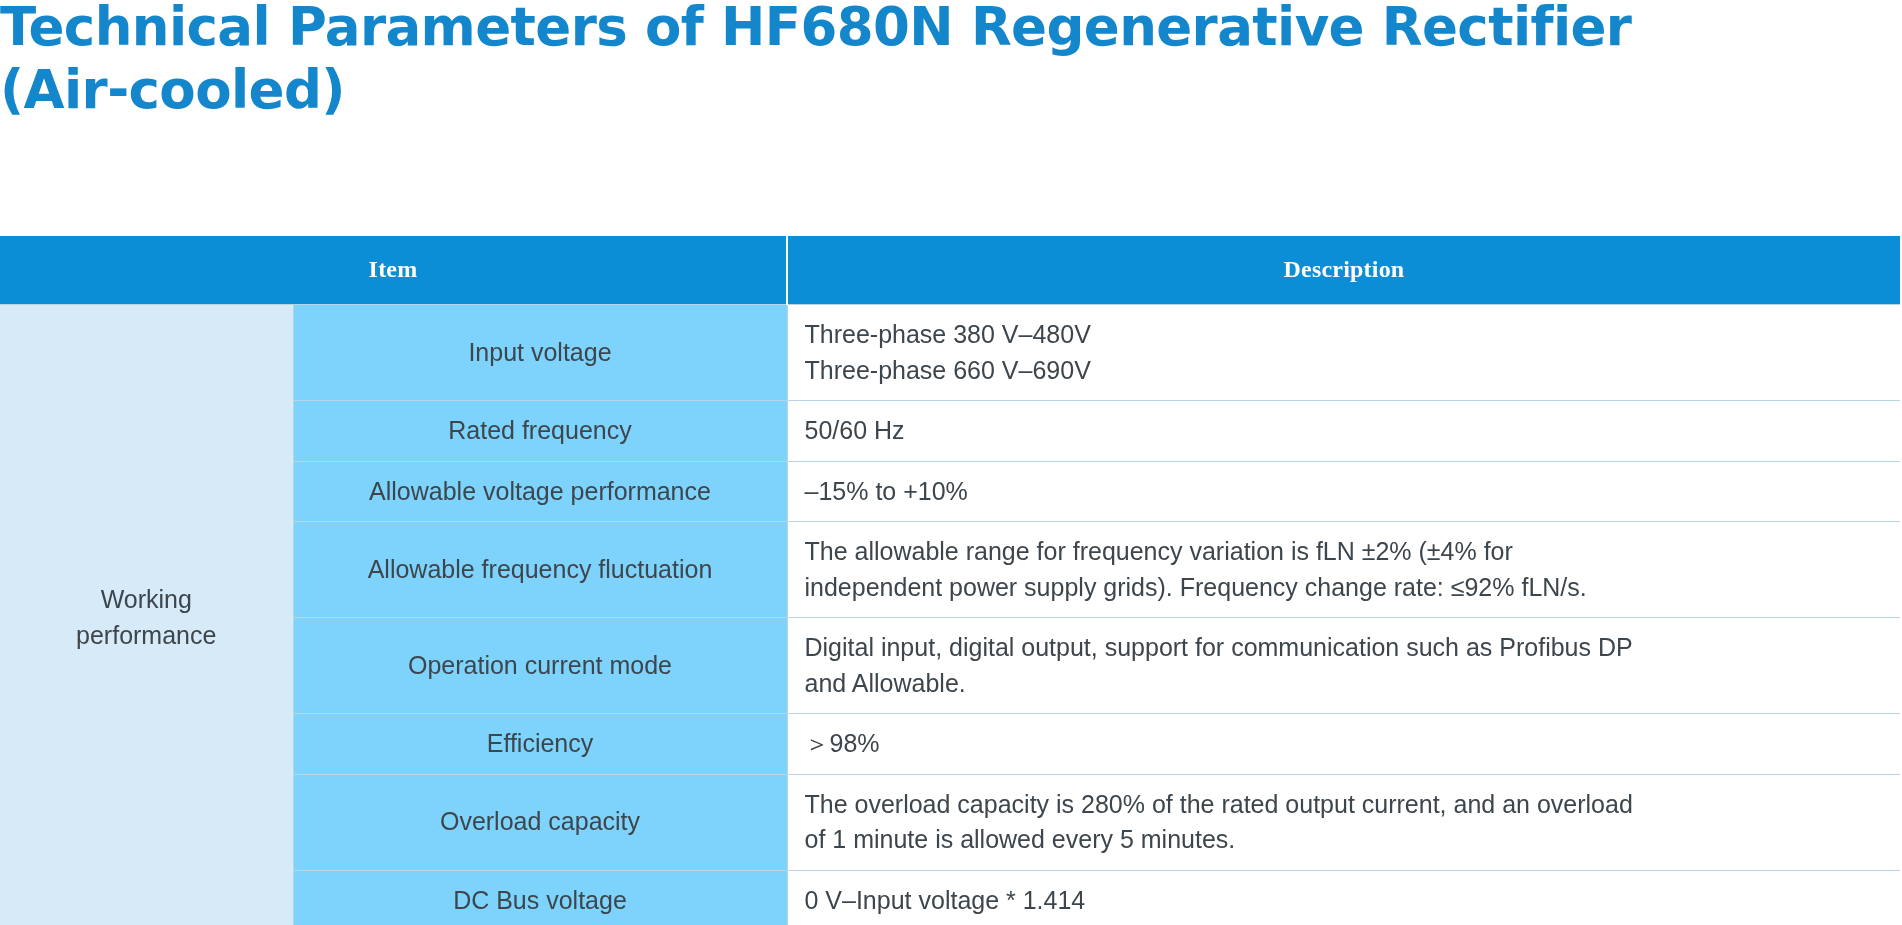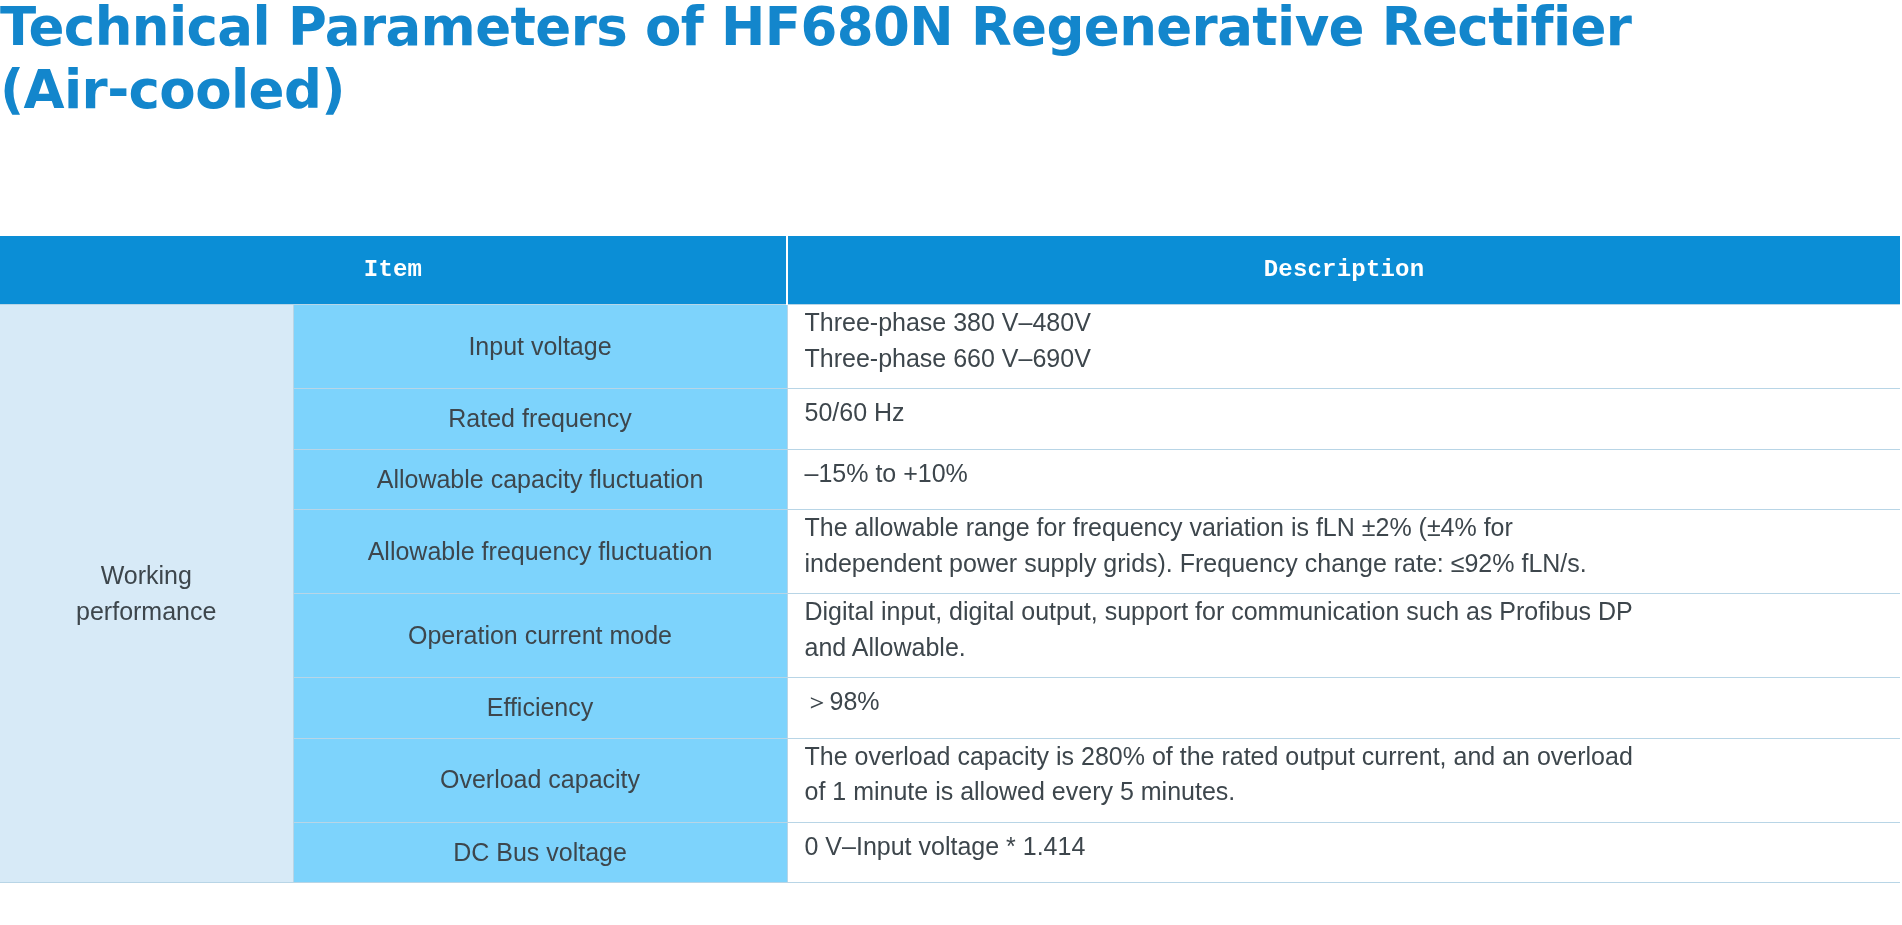--- a/index.html
+++ b/index.html
@@ -46,21 +46,21 @@
     table-layout: fixed;
     font-size: 25px;
   }
   .spec-table col.c-group { width: 293px; }
   .spec-table col.c-item  { width: 494px; }
   .spec-table col.c-desc  { width: 1113px; }
 
   .spec-table th {
     background: #0b8ed6;
     color: #ffffff;
-    font-family: Liberation Mono, monospace;
+    font-family: Liberation Serif, serif;
     font-weight: bold;
     font-size: 24px;
     text-align: center;
     padding: 20px 6px 21px 6px;
     border: none;
     letter-spacing: 0.2px;
   }
   .spec-table th.th-item { border-right: 2px solid #ffffff; }
 
   .spec-table td {
@@ -78,21 +78,21 @@
     white-space: pre-line;
   }
   td.item-cell {
     background: #7dd3fc;
     text-align: center;
     padding: 12px 12px;
   }
   td.desc-cell {
     background: #ffffff;
     text-align: left;
-    padding: 0 0 12px 17px;
+    padding: 12px 0 12px 17px;
     border-right: none;
   }
   td.desc-cell .line { display: block; }
 
   .r-tall   { height: 78px; }
   .r-short  { height: 48px; }
 </style>
 </head>
 <body>
 
@@ -126,21 +126,21 @@
       </tr>
 
       <tr class="r-short">
         <td class="item-cell">Rated frequency</td>
         <td class="desc-cell">
           <span class="line">50/60 Hz</span>
         </td>
       </tr>
 
       <tr class="r-short">
-        <td class="item-cell">Allowable capacity fluctuation</td>
+        <td class="item-cell">Allowable voltage performance</td>
         <td class="desc-cell">
           <span class="line">–15% to +10%</span>
         </td>
       </tr>
 
       <tr class="r-tall">
         <td class="item-cell">Allowable frequency fluctuation</td>
         <td class="desc-cell">
           <span class="line">The allowable range for frequency variation is fLN  ±2% (±4% for</span>
           <span class="line">independent power supply grids). Frequency change rate:  ≤92% fLN/s.</span>

